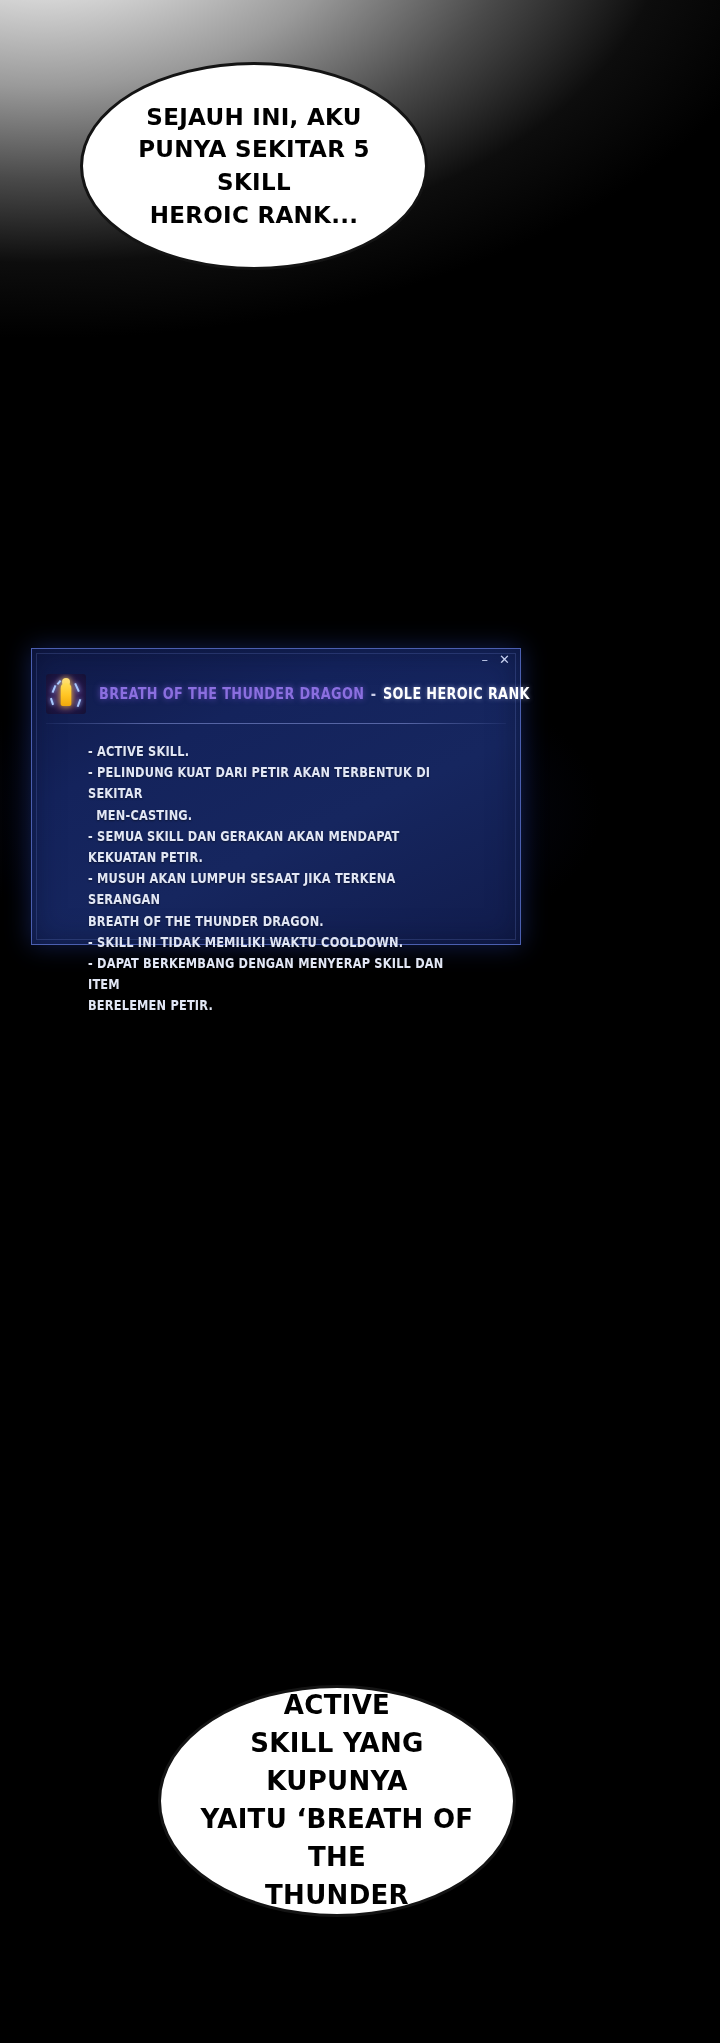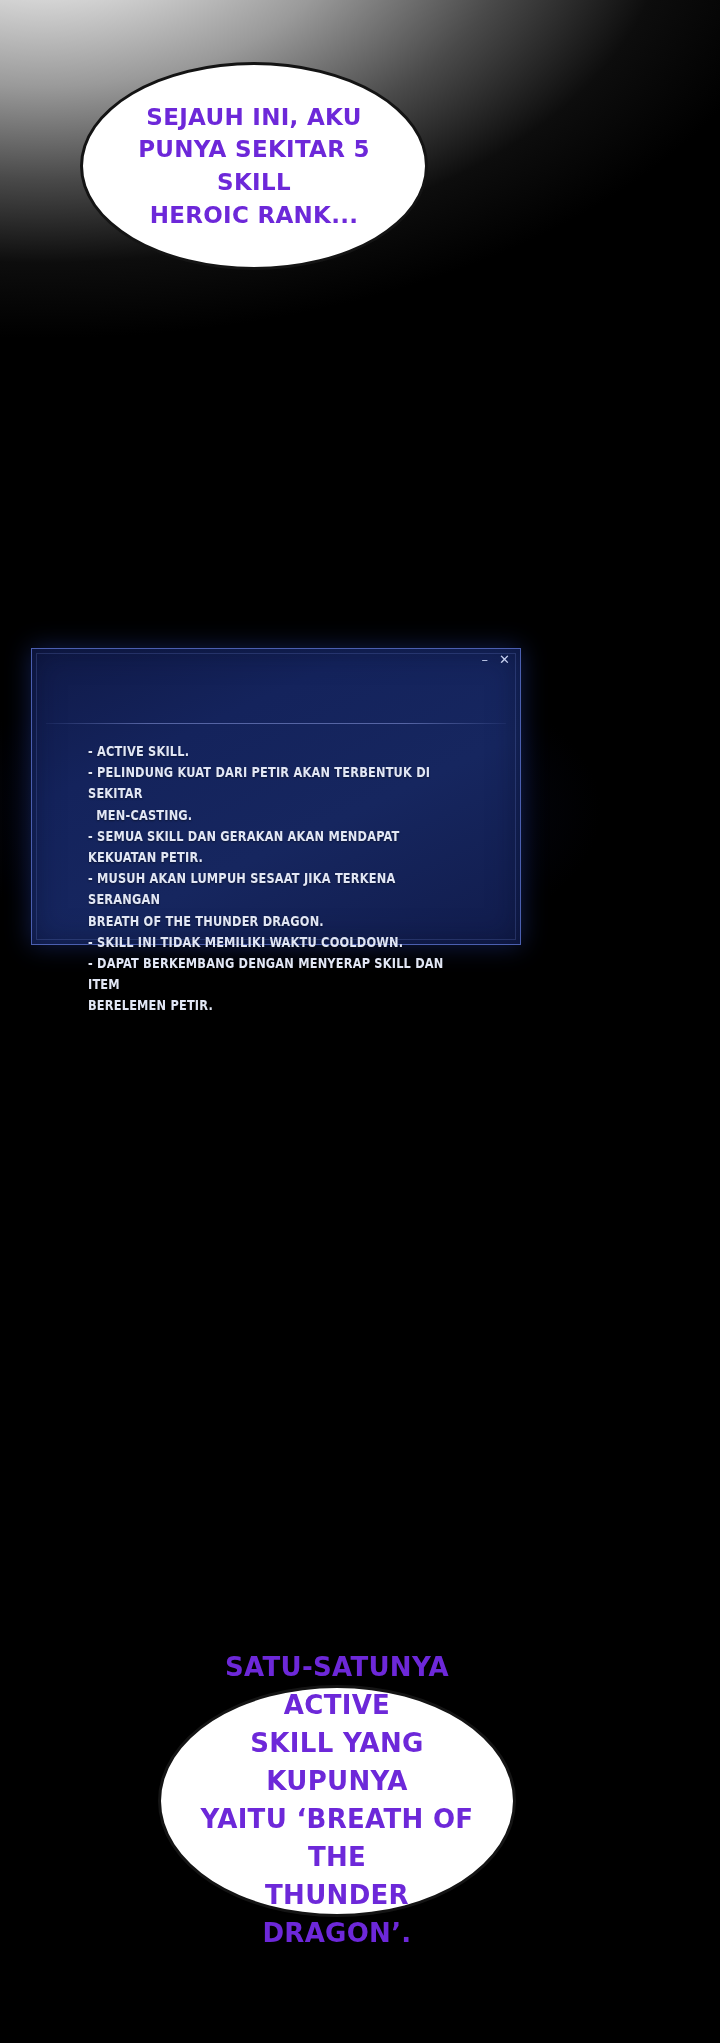--- a/index.html
+++ b/index.html
@@ -24,21 +24,21 @@
   #botfade {
     position:absolute; left:0; bottom:0; width:720px; height:520px;
     background:linear-gradient(180deg, rgba(0,0,0,0) 0%, rgba(0,0,0,.5) 40%, #000 100%);
     pointer-events:none;
   }
 
   
   .bubble {
     position:absolute; background:#fff; border:3px solid #141414;
     border-radius:50%; display:flex; align-items:center; justify-content:flex-start;
-    text-align:center; color:#6d28d9;
+    text-align:center; color:#000000;
     font-family:"DejaVu Sans", sans-serif;
     font-weight:700; letter-spacing:.3px;
   }
   #bubble-top {
     left:80px; top:62px; width:348px; height:208px;
     font-size:23px; line-height:1.42;
   }
   #bubble-bottom {
     left:158px; top:1685px; width:358px; height:232px;
     font-size:26px; line-height:1.46;
@@ -129,20 +129,36 @@
 HEROIC RANK...</div>
   </div>
 
   <div id="skill-window">
 
     <div id="win-controls">
       <span class="win-btn">–</span>
       <span class="win-btn">✕</span>
     </div>
 
+    <div id="win-header">
+      <div id="skill-icon">
+        <span class="head"></span>
+        <span class="fig"></span>
+        <span class="bolt b1"></span>
+        <span class="bolt b2"></span>
+        <span class="bolt b3"></span>
+        <span class="bolt b4"></span>
+        <span class="bolt b5"></span>
+      </div>
+      <div id="title-line">
+        <span id="skill-name">BREATH OF THE THUNDER DRAGON</span>
+        <span id="title-dash">-</span>
+        <span id="skill-rank">SOLE HEROIC RANK</span>
+      </div>
+    </div>
 
     <div id="divider"></div>
 
     <div id="skill-desc">
       <div class="line">- ACTIVE SKILL.</div>
       <div class="line">- PELINDUNG KUAT DARI PETIR AKAN TERBENTUK DI SEKITAR</div>
       <div class="line">  MEN-CASTING.</div>
       <div class="line">- SEMUA SKILL DAN GERAKAN AKAN MENDAPAT KEKUATAN PETIR.</div>
       <div class="line">- MUSUH AKAN LUMPUH SESAAT JIKA TERKENA SERANGAN</div>
       <div class="line">BREATH OF THE THUNDER DRAGON.</div>

